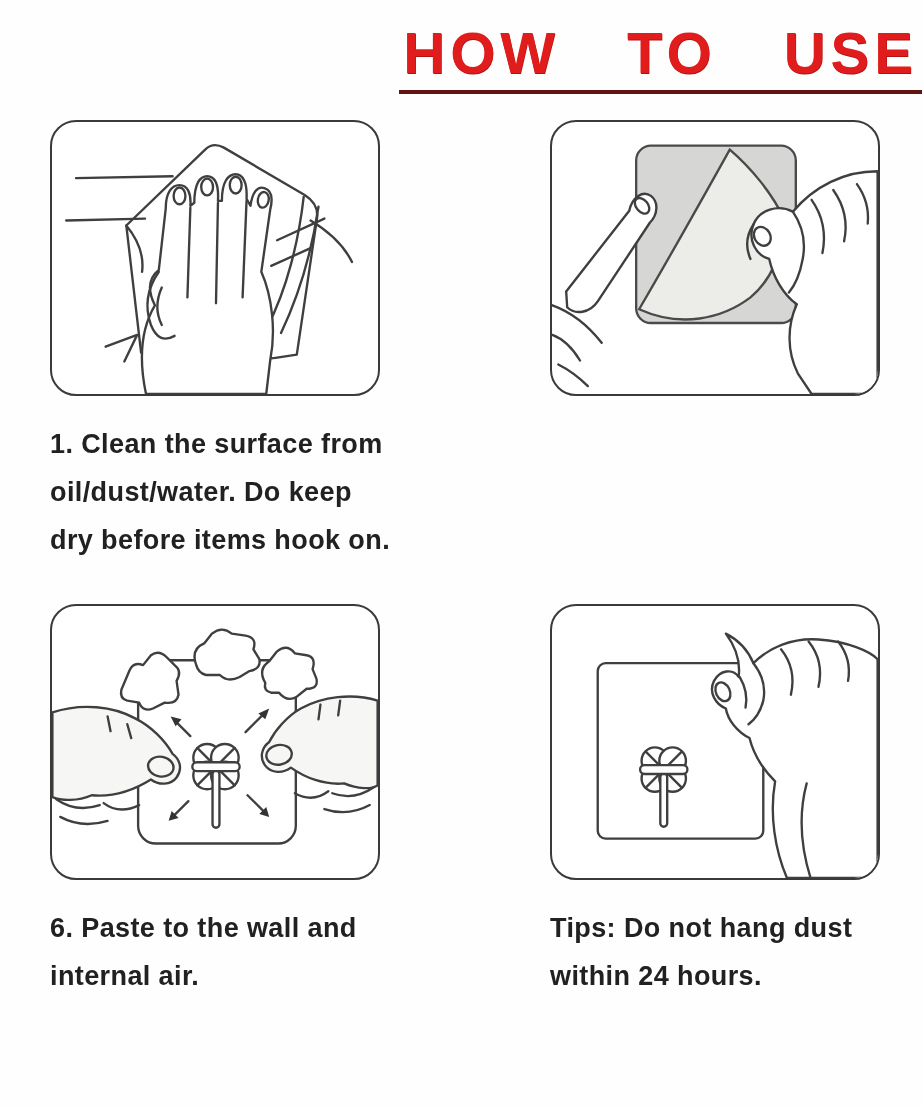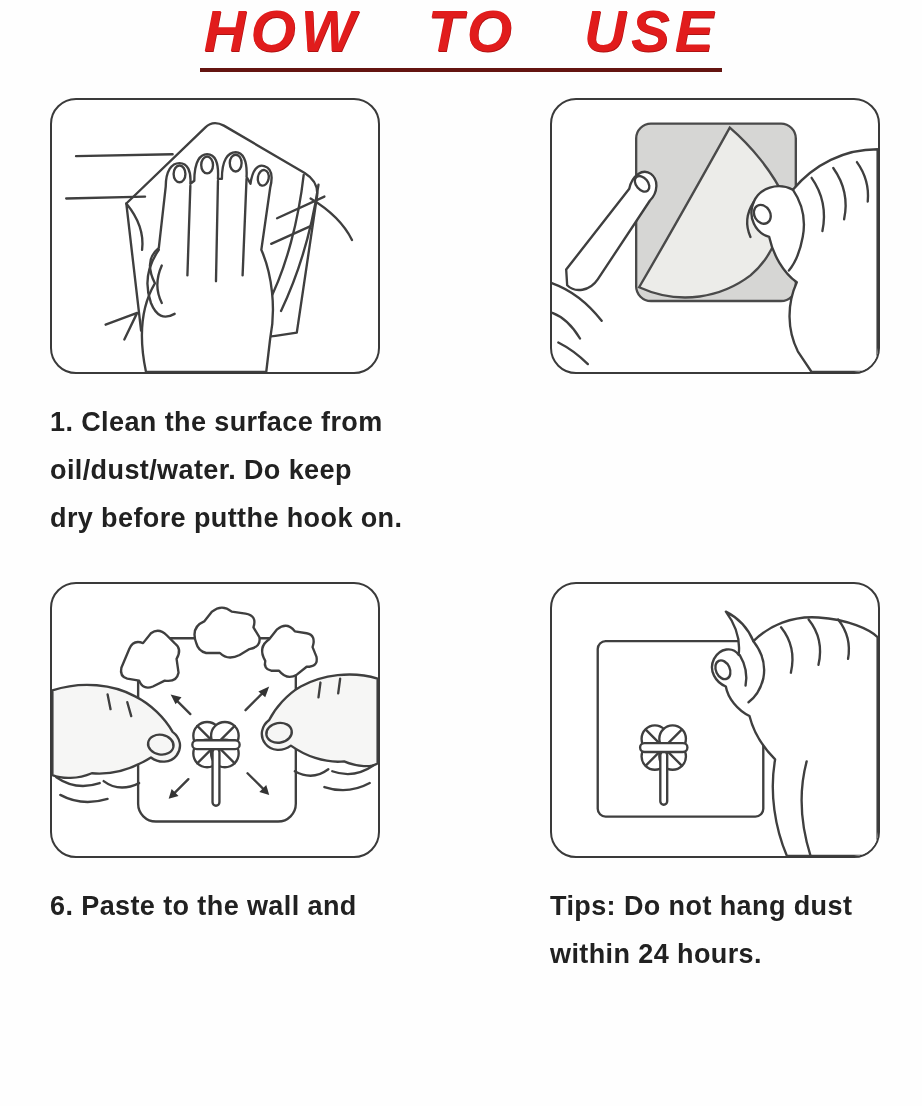--- a/index.html
+++ b/index.html
@@ -1,19 +1,19 @@
 <!DOCTYPE html>
 <html><head>
 <meta charset="utf-8">
 <style>
   html,body{margin:0;padding:0;background:#ffffff;}
   body{width:922px;height:1106px;font-family:"Liberation Sans",sans-serif;overflow:hidden;}
   .sheet{position:relative;width:922px;height:1106px;background:#fefefe;}
 
-  .title-wrap{text-align:center;padding-top:0;font-style:italic;}
+  .title-wrap{text-align:right;padding-top:22px;}
   .page-title{
     display:inline-block;margin:0;
     font-size:58px;font-weight:800;line-height:1.06;
     color:#e11c1c;letter-spacing:5px;word-spacing:46px;
     border-bottom:4px solid #641410;padding:0 4px 7px 4px;
     text-shadow:0.5px 0.5px 0 #b01212;
     white-space:nowrap;
   }
 
   .grid{
@@ -81,21 +81,21 @@
           <ellipse class="fw" cx="157" cy="66" rx="6" ry="8.5"></ellipse>
           <ellipse class="fw" cx="186" cy="64" rx="6" ry="8.5"></ellipse>
           <ellipse class="fw" cx="214" cy="79" rx="5.5" ry="8" transform="rotate(10 214 79)"></ellipse>
           <path class="ln" d="M108,152 Q90,178 100,206 Q108,226 124,217"></path>
           <path class="ln" d="M111,168 Q102,188 111,206"></path>
         </svg>
       </figure>
       <div class="caption">
         <div class="cap-line">1. Clean the surface from</div>
         <div class="cap-line">oil/dust/water. Do keep</div>
-        <div class="cap-line">dry before putthe hook on.</div>
+        <div class="cap-line">dry before items hook on.</div>
       </div>
     </section>
 
     <section class="cell">
       <figure class="panel" style="margin:0">
         <svg viewBox="0 0 330 276" role="img" aria-label="fingers peeling protective film from back of hook pad">
 
           <rect class="pad" x="85" y="24" width="162" height="180" rx="15"></rect>
 
           <path class="film" style="fill:#ecece9" d="M180,28 C151,80 119,137 88,190 C130,209 172,200 201,178 C223,160 234,130 236,100 C223,72 201,46 180,28 Z"></path>
@@ -157,20 +157,21 @@
           <ellipse class="fh" cx="230" cy="151" rx="13" ry="10" transform="rotate(-10 230 151)"></ellipse>
           <path class="ln" d="M272,100 L270,115"></path>
           <path class="ln" d="M292,96 L290,111"></path>
           <path class="ln" d="M326,184 Q306,198 284,190"></path>
           <path class="ln" d="M280,188 Q264,200 246,190"></path>
           <path class="ln" d="M322,202 Q300,214 276,206"></path>
         </svg>
       </figure>
       <div class="caption">
         <div class="cap-line">6. Paste to the wall and</div>
+        <div class="cap-line">internal air.</div>
       </div>
     </section>
 
     <section class="cell">
       <figure class="panel" style="margin:0">
         <svg viewBox="0 0 330 276" role="img" aria-label="hand pressing mounted hook on wall">
 
           <rect class="fw" x="46" y="58" width="168" height="178" rx="8"></rect>
 
           <circle class="fw" cx="104" cy="157" r="13.5"></circle>

